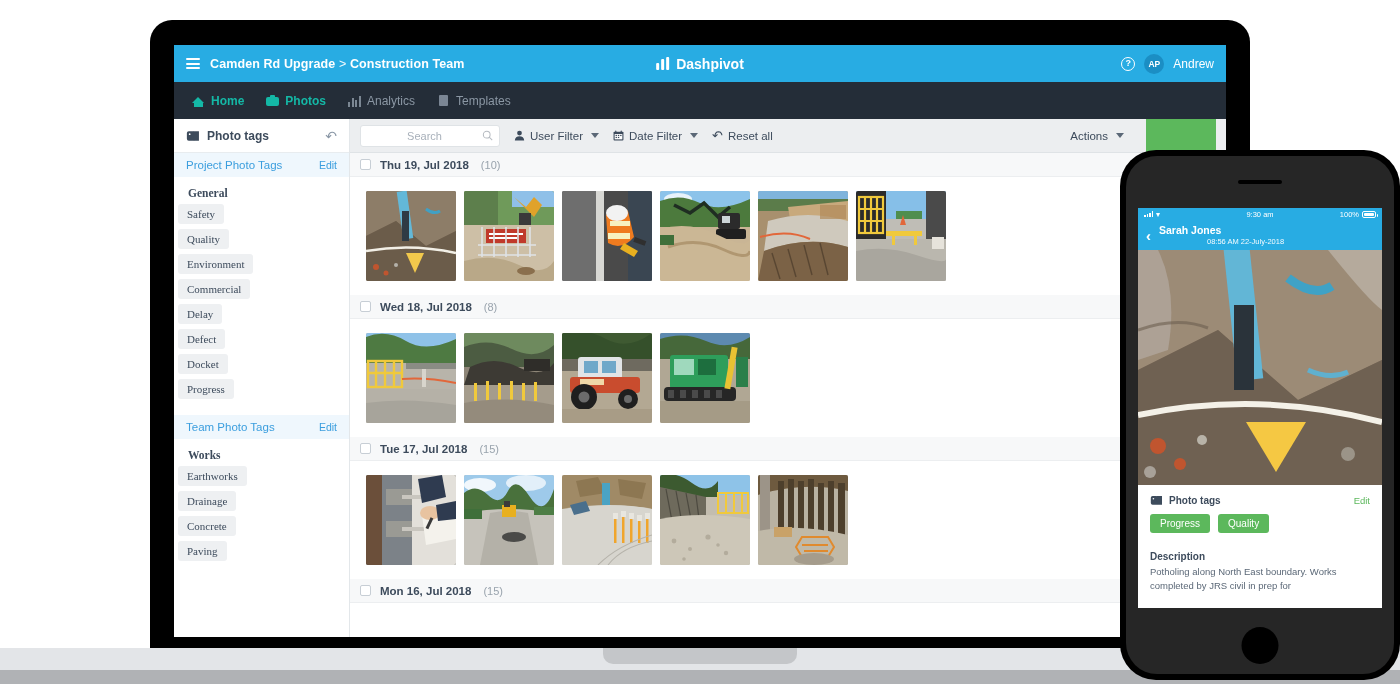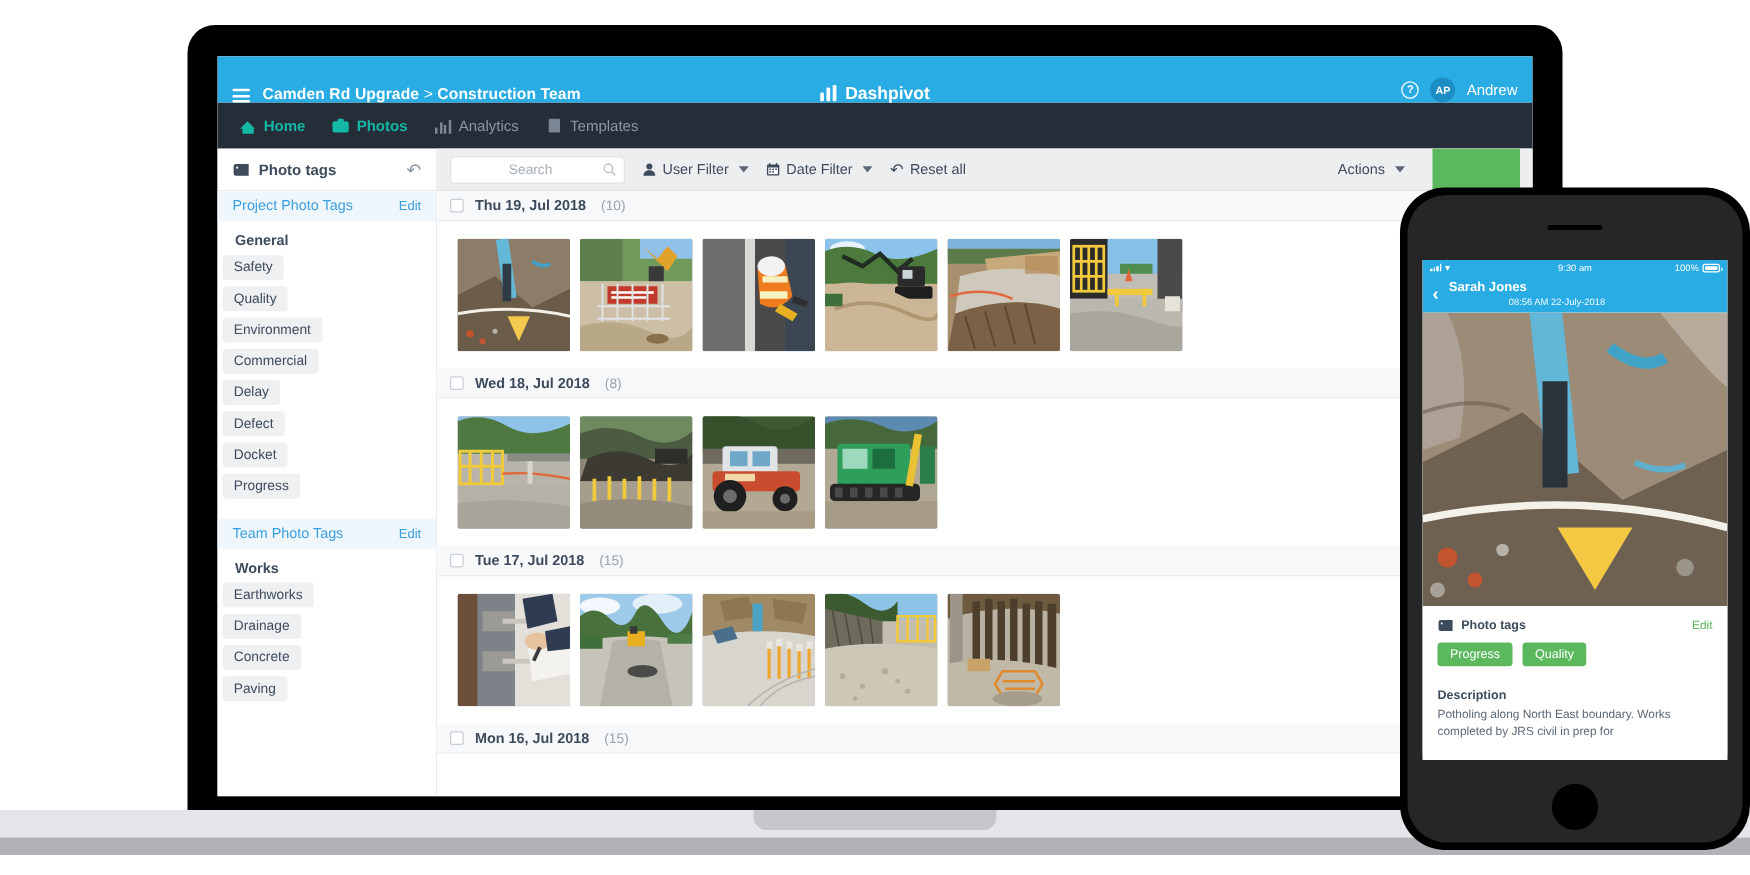--- a/index.html
+++ b/index.html
@@ -26,21 +26,21 @@
     position:absolute; left:0px; top:670px; width:1400px; height:14px;
     background:#b0b2b5;
   }
   .laptop-notch {
     position:absolute; left:603px; top:648px; width:194px; height:16px;
     background:#c4c6c9; border-radius:0 0 10px 10px;
   }
 
   
   .topbar {
-    height:37px; background:#28ace3; display:flex; align-items:flex-end;
+    height:37px; background:#28ace3; display:flex; align-items:center;
     padding:0 12px; color:#fff; position:relative;
   }
   .hamburger { width:14px; height:11px; display:flex; flex-direction:column;
     justify-content:space-between; margin-right:10px; cursor:pointer; }
   .hamburger span { display:block; height:2px; background:#fff; border-radius:1px; }
   .breadcrumb { font-size:12.5px; font-weight:bold; letter-spacing:.1px; }
   .breadcrumb .sep { font-weight:normal; opacity:.95; }
   .brand { position:absolute; left:50%; transform:translateX(-50%);
     display:flex; align-items:center; gap:7px; font-size:14px; font-weight:bold; }
   .brand-bars { display:flex; align-items:flex-end; gap:2px; height:13px; }
@@ -85,21 +85,21 @@
   .sidebar { width:176px; background:#fff; border-right:1px solid #e3e7ea;
     display:flex; flex-direction:column; }
   .sb-head { height:34px; display:flex; align-items:center; padding:0 12px;
     border-bottom:1px solid #e8ecef; }
   .tag-icon { width:14px; height:12px; margin-right:7px; flex:none; }
   .sb-head-title { font-size:12px; font-weight:bold; color:#3d4b5c; }
   .sb-reset { margin-left:auto; color:#8a97a6; font-size:14px; cursor:pointer; }
   .sb-section-head { background:#eff7fd; padding:6px 12px; display:flex; align-items:center; }
   .sb-section-title { font-size:11.5px; color:#3b9ede; }
   .sb-edit { margin-left:auto; font-size:10.5px; color:#3b9ede; cursor:pointer; }
-  .sb-group { padding:6px 0 2px 0; }
+  .sb-group { padding:6px 0 2px 0;font-family:Liberation Serif, serif; }
   .sb-group-label { font-size:11.5px; font-weight:bold; color:#3d4b5c; padding:4px 12px 5px 14px; }
   .tag-chip { display:inline-block; background:#eef0f2; color:#3d4b5c;
     font-size:11px; padding:4px 9px; border-radius:3px; margin:0 0 5px 4px; cursor:pointer;text-align:center; }
 
   
   .content { flex:1; display:flex; flex-direction:column; background:#fff; min-width:0; }
   .toolbar { height:34px; background:#eceef0; display:flex; align-items:center;
     padding:0 10px; gap:14px; border-bottom:1px solid #dfe3e6; }
   .search-box { width:140px; height:22px; background:#fff; border:1px solid #dfe3e6;
     border-radius:3px; display:flex; align-items:center; padding:0 6px; }

